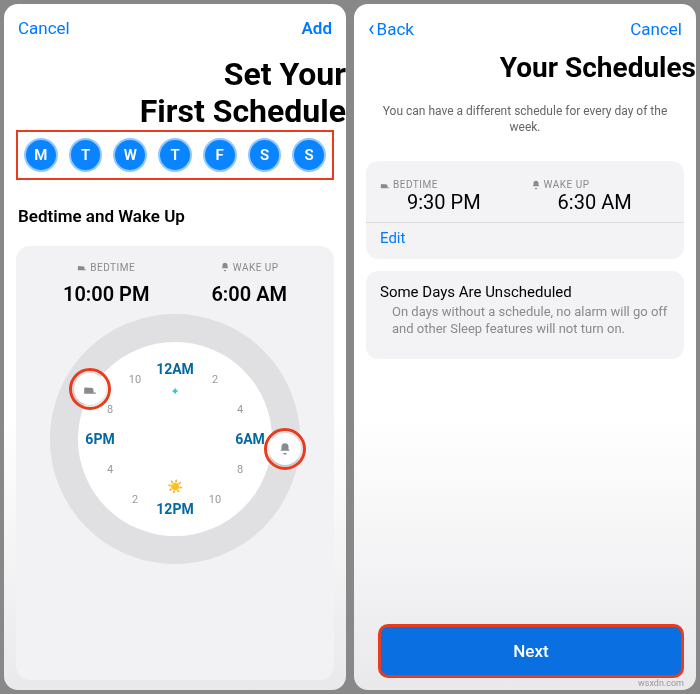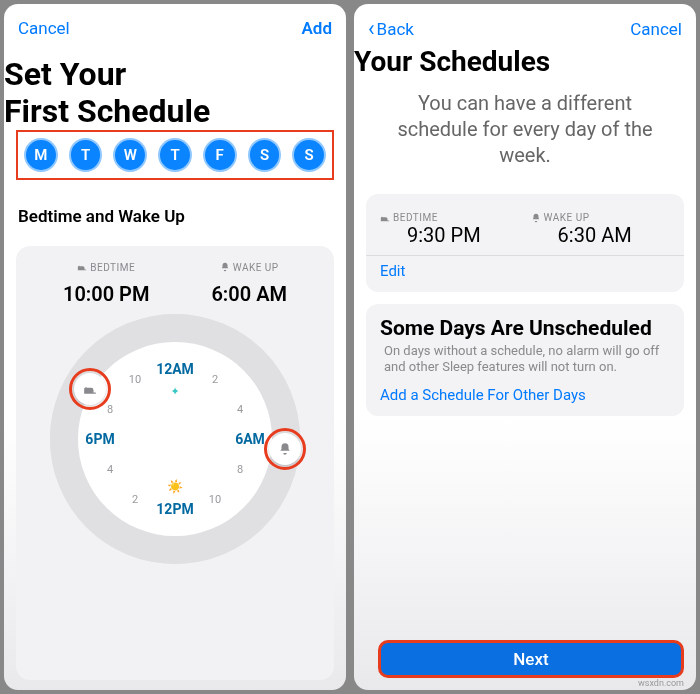--- a/index.html
+++ b/index.html
@@ -26,32 +26,32 @@
     align-items: center;
     justify-content: space-between;
     padding: 14px 14px 6px 14px;
     font-size: 17px;
   }
   .nav-link { color: #007aff; font-weight: 400; }
   .nav-link.bold { font-weight: 600; }
   .nav-left { display: flex; align-items: center; gap: 2px; }
   .chev { color: #007aff; font-size: 22px; line-height: 1; }
   .title {
-    text-align: left;
+    text-align: right;
     font-weight: 700;
     margin-top: 12px;
     line-height: 1.15;
   }
   .title.big { font-size: 32px; }
-  .title.med { font-size: 28px; margin-top: 0; }
+  .title.med { font-size: 28px; margin-top: 6px; }
   .subtext {
     text-align: center;
     color: #666;
-    font-size: 20px;
-    margin: 12px 24px 20px 24px;
+    font-size: 12px;
+    margin: 20px 24px 20px 24px;
     line-height: 1.3;
   }
   .section-label {
     font-size: 17px;
     font-weight: 600;
     margin: 26px 14px 10px 14px;
   }
   .days-row {
     display: flex;
     gap: 11px;
@@ -157,28 +157,28 @@
     gap: 50px;
     margin: 6px 0 8px 0;
   }
   .card-times .lab {
     font-size: 10px; color: #8a8a8e; letter-spacing: 0.5px;
     display:flex;align-items:center;gap:3px;
   }
   .card-times .val { font-size: 20px; font-weight: 400; margin-left: 27px; }
   .card-divider { height:1px;background:#dcdce0;margin:6px -14px; }
   .card-link { color: #007aff; font-size: 15px; }
-  .card h4 { font-size: 21px; font-weight:700; }
-  .card p { font-size: 13px; color: #8a8a8e; margin: 3px 0 10px 4px; line-height:1.25; }
+  .card h4 { font-size: 15px; font-weight:400; }
+  .card p { font-size: 13px; color: #8a8a8e; margin: 3px 0 10px 12px; line-height:1.25; }
   .next-btn {
     margin: auto 12px 12px 24px;
     background: #0a6fe0;
     color: #fff;
     text-align:center;
-    padding: 6px;
+    padding: 14px;
     border-radius: 10px;
     font-size: 17px;
     font-weight: 500;
     border: 3px solid #e73c1e;
   }
   .spacer { flex: 1; }
   .watermark {
     position: absolute;
     right: 12px; bottom: 2px;
     font-size: 9px;
@@ -303,21 +303,20 @@
         <div class="val">6:30 AM</div>
       </div>
     </div>
     <div class="card-divider"></div>
     <div class="card-link">Edit</div>
   </div>
 
   <div class="card">
     <h4>Some Days Are Unscheduled</h4>
     <p>On days without a schedule, no alarm will go off and other Sleep features will not turn on.</p>
-    <div class="card-link">Add a Schedule For Other Days</div>
   </div>
 
   <div class="spacer"></div>
 
   <div class="next-btn">Next</div>
 
   <div class="watermark">wsxdn.com</div>
 </div>
 
 </body></html>

